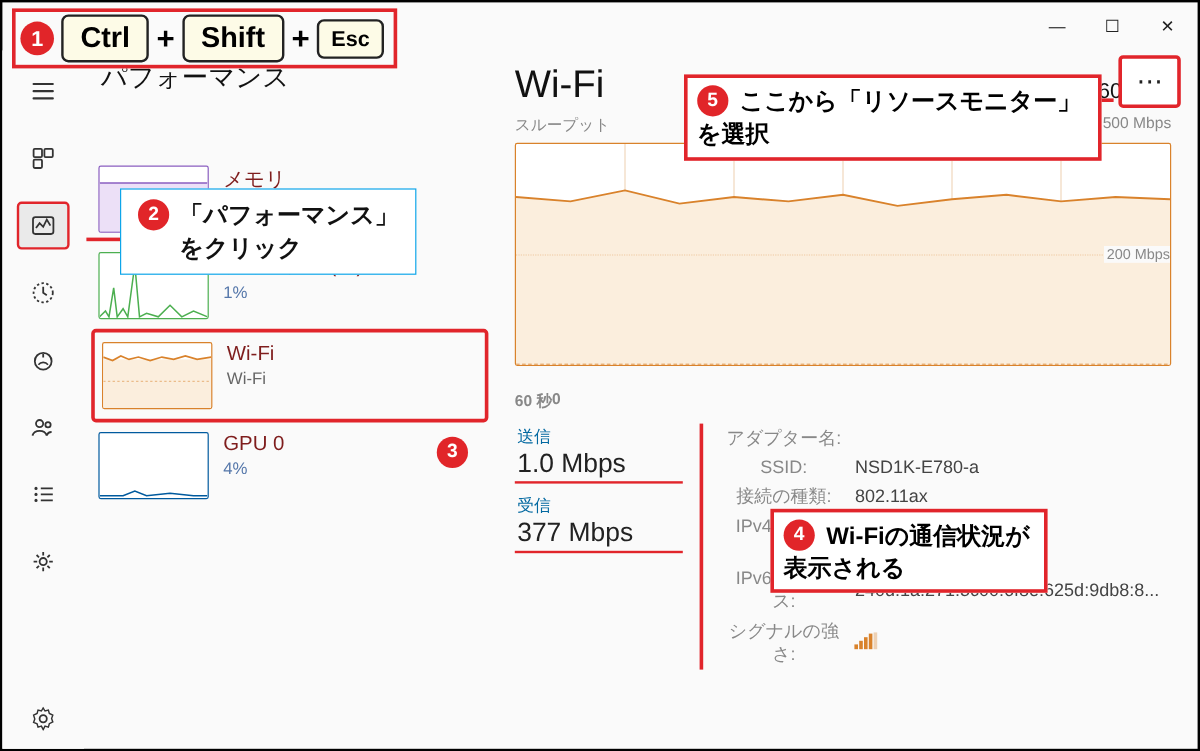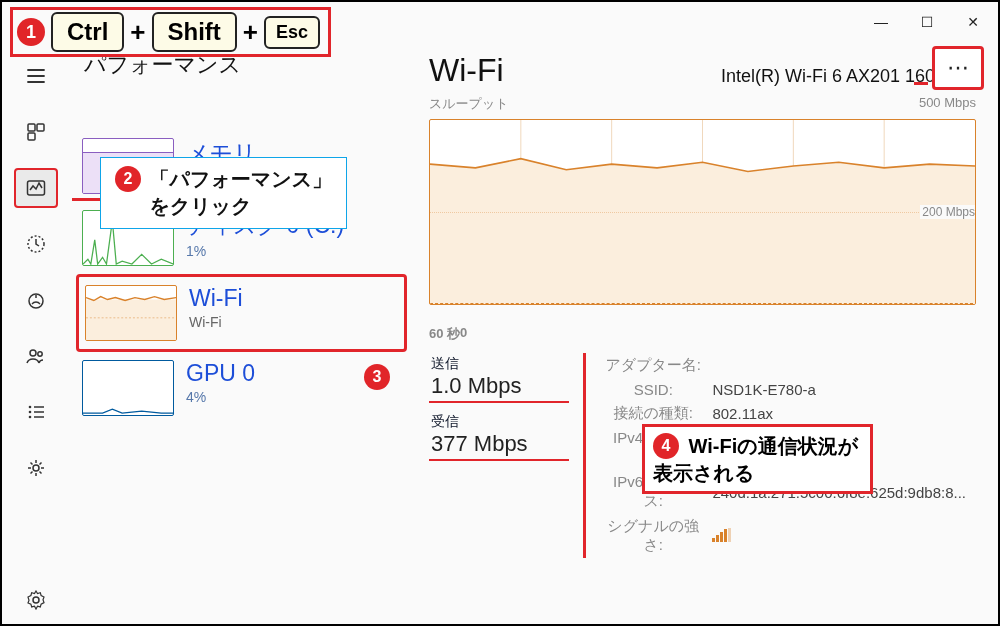--- a/index.html
+++ b/index.html
@@ -20,36 +20,36 @@
 
 .perf-item { display: flex; gap: 12px; padding: 8px 6px; border-radius: 4px; align-items: flex-start; position: relative; }
 .perf-item.selected { border: 3px solid #e1252b; }
 .mini { width: 92px; height: 56px; border: 1px solid #007cc1; border-radius: 2px; background: #fff; position: relative; overflow: hidden; }
 .mini.mem { border-color: #8a5ec0; }
 .mini.disk { border-color: #4caf50; }
 .mini.wifi { border-color: #d9822b; }
 .mini.gpu { border-color: #005a9e; }
 .mini svg { width: 100%; height: 100%; }
 .perf-text { flex: 1; }
-.perf-name { font-size: 23px; font-weight: 500; color: #1d4ed8; }
+.perf-name { font-size: 17px; font-weight: 500; color: #7f1d1d; }
 .perf-sub { font-size: 14px; color: #666; margin-top: 2px; }
 .perf-val { font-size: 14px; color: #5577aa; margin-top: 2px; }
 
 .detail { flex: 1; padding: 10px 22px 0 14px; position: relative; }
 .det-title { font-size: 32px; font-weight: 400; color: #111; }
 .det-adapter { font-size: 18px; color: #111; position: absolute; right: 26px; top: 24px; }
 .det-chartlabel { font-size: 13px; color: #888; margin-top: 6px; display:flex; justify-content:space-between; }
 .chart { height: 186px; border: 1px solid #d9822b; border-radius: 2px; margin-top: 6px; background: #fff; position: relative; overflow:hidden; }
 .chart-mid { position:absolute; left:0; right:0; top:50%; border-top:1px dotted #d9822b55; }
 .chart-midlabel { position:absolute; right:-2px; top:46%; font-size:12px; color:#888; background:#fafafa; padding:0 2px;}
 .det-time { display:flex; justify-content:flex-start; font-size:13px; color:#888; margin-top:20px;font-weight:bold; }
 
 .det-info { display:flex; gap:18px; margin-top:10px; }
 .det-left .block { margin-bottom:8px; border-bottom:2px solid #e1252b; padding:2px 4px 2px 2px; width:140px;}
-.det-left .lbl { font-size:14px; color:#0f172a; }
+.det-left .lbl { font-size:14px; color:#0369a1; }
 .det-left .val { font-size:22px; color:#222; }
 .det-right table { font-size:15px; color:#444; border-spacing:0; }
 .det-right td { padding:3px 10px 3px 0; }
 .det-right td:first-child { color:#888;text-align:center; }
 
 .dots-btn { position:absolute; right:14px; top:44px; width:52px; height:44px; border:3px solid #e1252b; border-radius:4px; display:flex; align-items:center; justify-content:center; font-size:22px; color:#222; background:#fff; }
 
 
 .ann-key { position:absolute; top:5px; left:8px; display:flex; align-items:center; gap:6px; z-index:20; border:3px solid #e1252b; padding:2px 8px 2px 4px; background:#fafafa;}
 .ann-key .num { width:28px; height:28px; border-radius:50%; background:#e12529; color:#fff; font-weight:bold; display:flex; align-items:center; justify-content:center; font-size:18px; }
@@ -304,15 +304,19 @@
   </div>
 
   <span class="num3">3</span>
 
   <div class="callout4">
     <span class="num">4</span>
     <span><span>Wi-Fiの通信状況が</span><br><span>表示される</span></span>
   </div>
 
   <div class="line5"></div>
+  <div class="callout5">
+    <span class="num">5</span>
+    <span><span>ここから「リソースモニター」</span><br><span>を選択</span></span>
+  </div>
 
   <div class="dots-btn">⋯</div>
 </div>
 
 </body></html>

